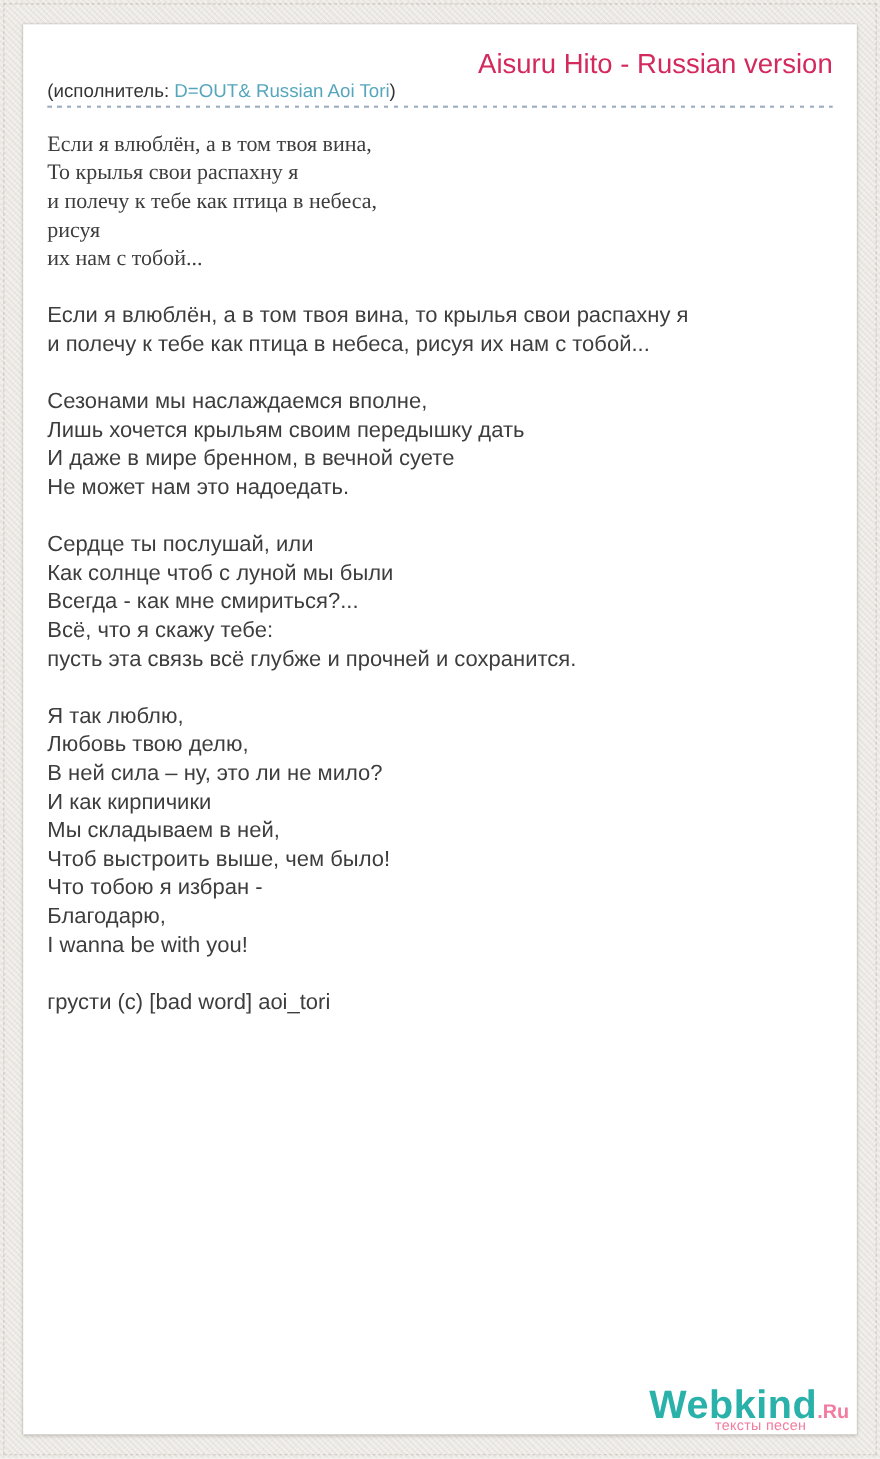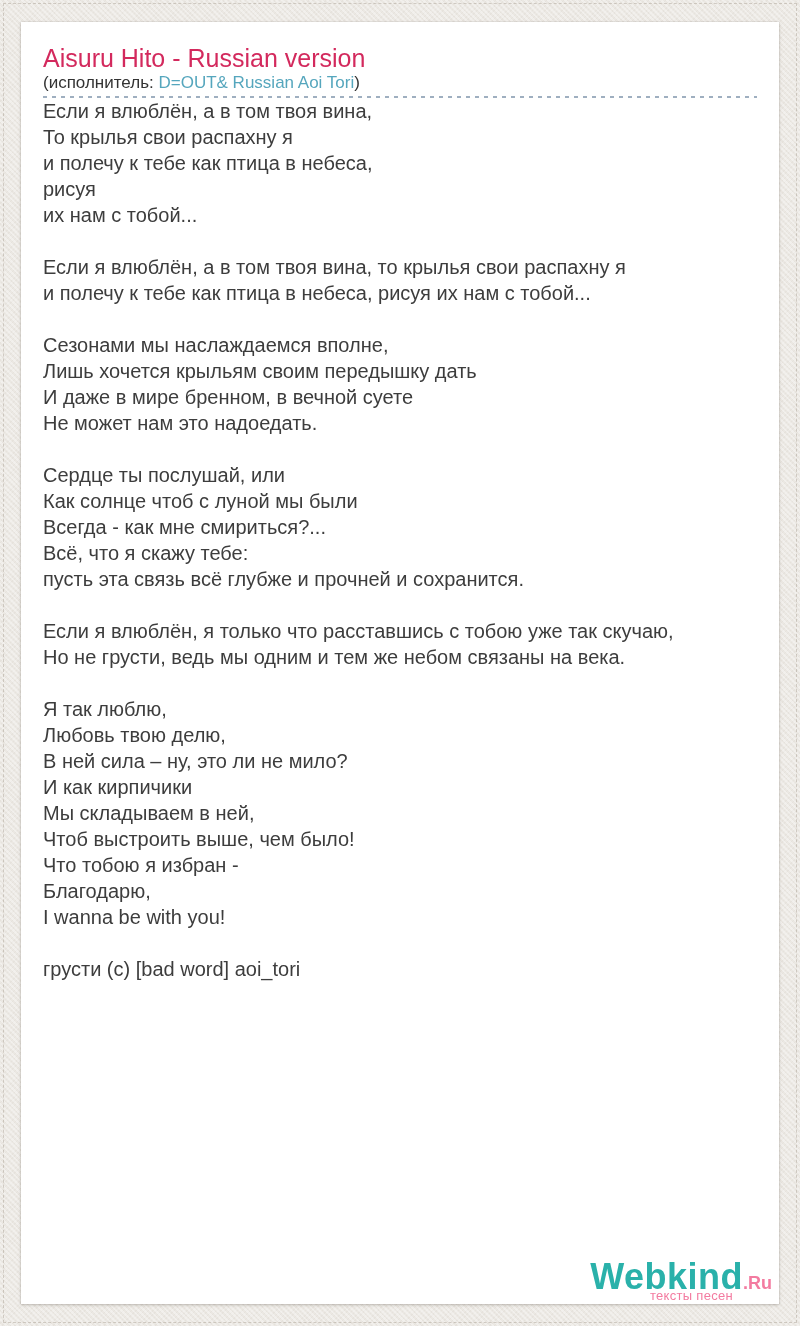--- a/index.html
+++ b/index.html
@@ -30,20 +30,21 @@
     background: #ffffff;
     box-shadow: 0 1px 3px rgba(110,100,90,0.35), 0 0 1px rgba(110,100,90,0.4);
     padding: 16px 22px 0 22px;
   }
   h1.song-title {
     margin: 6px 0 0 0;
     font-size: 25px;
     line-height: 28px;
     font-weight: 400;
     color: #d3295d;
+    text-align: right;
   }
   .performer-line {
     font-size: 17px;
     line-height: 21px;
     color: #333333;
   }
   .performer-line a {
     color: #55a6bd;
     text-decoration: none;
     cursor: pointer;
@@ -58,21 +59,22 @@
   .lyrics {
     color: #3d3d3d;
     font-size: 20px;
     line-height: 26px;
   }
   .lyrics p {
     margin: 26px 0 0 0;
     white-space: pre-line;
   }
   .lyrics p.first {
-    margin-top: 0;
+    margin-top: 20px;
+    font-family: Liberation Serif, serif;
   }
   .logo {
     position: absolute;
     right: 7px;
     bottom: 2px;
     text-align: right;
     cursor: pointer;
     line-height: 1;
   }
   .logo .brand {
@@ -117,22 +119,20 @@
 и полечу к тебе как птица в небеса, рисуя их нам с тобой...</p>
     <p>Сезонами мы наслаждаемся вполне,
 Лишь хочется крыльям своим передышку дать
 И даже в мире бренном, в вечной суете
 Не может нам это надоедать.</p>
     <p>Сердце ты послушай, или
 Как солнце чтоб с луной мы были
 Всегда - как мне смириться?...
 Всё, что я скажу тебе:
 пусть эта связь всё глубже и прочней и сохранится.</p>
-    <p>Если я влюблён, я только что расставшись с тобою уже так скучаю,
-Но не грусти, ведь мы одним и тем же небом связаны на века.</p>
     <p>Я так люблю,
 Любовь твою делю,
 В ней сила – ну, это ли не мило?
 И как кирпичики
 Мы складываем в ней,
 Чтоб выстроить выше, чем было!
 Что тобою я избран -
 Благодарю,
 I wanna be with you!</p>
     <p>грусти (c) [bad word] aoi_tori</p>

